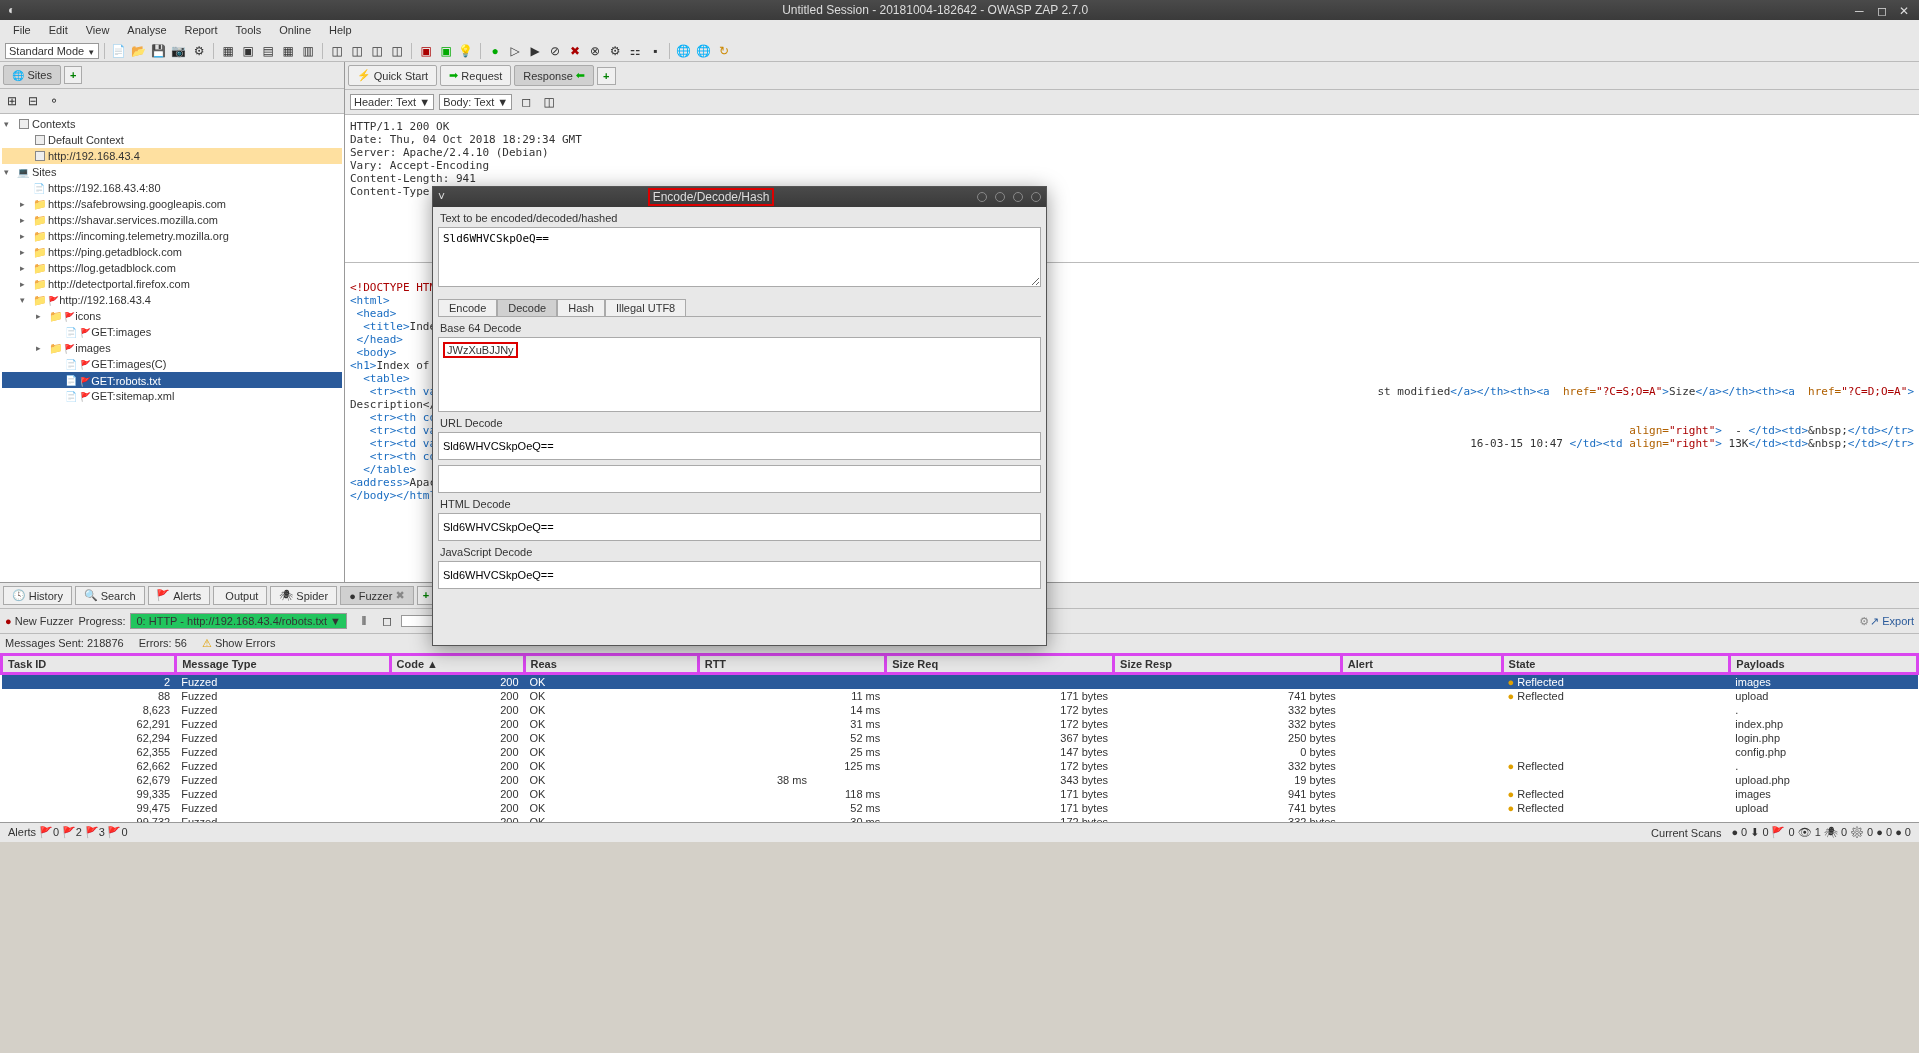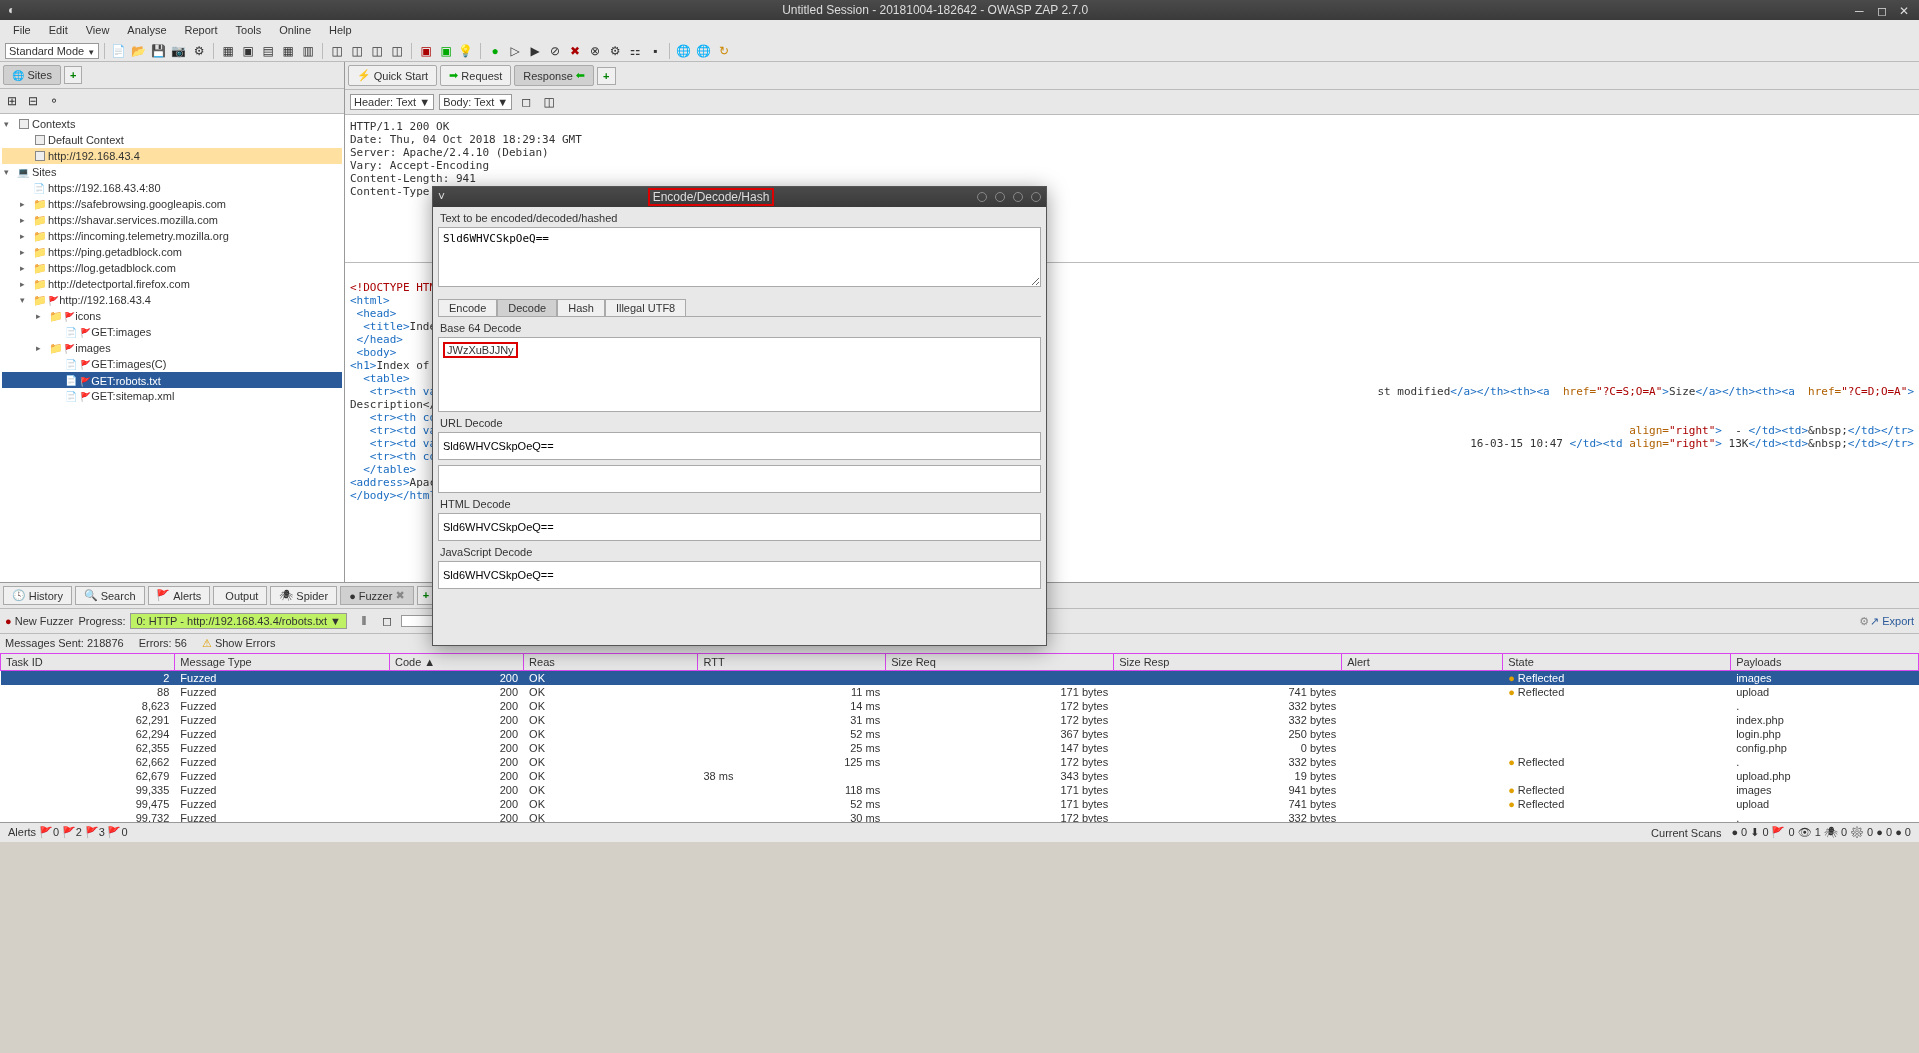--- a/index.html
+++ b/index.html
@@ -42,25 +42,25 @@
 .response-body { flex: 1; background: #fff; padding: 5px; font-family: monospace; font-size: 11px; white-space: pre; overflow: hidden; }
 .response-body .tag { color: #1a6dc2; }
 .response-body .text { color: #333; }
 .response-body .attr { color: #b06000; }
 .response-body .val { color: #a00; }
 .bottom-panel { height: 240px; background: #e8e8e8; border-top: 1px solid #999; display: flex; flex-direction: column; }
 .bottom-tabs { display: flex; gap: 3px; padding: 3px; border-bottom: 1px solid #bbb; }
 .bottom-tab { background: #f0f0f0; border: 1px solid #aaa; padding: 2px 8px; cursor: pointer; display: flex; align-items: center; gap: 3px; }
 .bottom-tab.active { background: #d0d0d0; }
 .fuzzer-toolbar { display: flex; align-items: center; gap: 5px; padding: 3px 5px; border-bottom: 1px solid #bbb; }
-.fuzzer-select { background: #bef264; border: 1px solid #999; padding: 1px 5px; font-size: 11px; margin-right: 3px; }
+.fuzzer-select { background: #22c55e; border: 1px solid #999; padding: 1px 5px; font-size: 11px; margin-right: 3px; }
 .messages-row { display: flex; gap: 15px; padding: 3px 5px; font-size: 11px; }
 .table-container { flex: 1; overflow: auto; background: #fff; }
 table { width: 100%; border-collapse: collapse; font-size: 11px; }
-th { background: #e8e8e8; border: 1px solid #d946ef; padding: 2px 5px; text-align: left; font-weight: normal; position: sticky; top: 0; }
+th { background: #e8e8e8; border: 3px solid #d946ef; padding: 2px 5px; text-align: left; font-weight: bold; position: sticky; top: 0; }
 td { padding: 1px 5px; border-right: 1px solid transparent; }
 tr.selected td { background: #2a5a9a; color: #fff; }
 .export-btn { position: absolute; right: 5px; font-size: 11px; color: #2a5a9a; }
 .status-bar { height: 20px; background: #e8e8e8; border-top: 1px solid #999; display: flex; align-items: center; padding: 0 8px; justify-content: space-between; font-size: 11px; }
 .status-right { display: flex; gap: 10px; align-items: center; }
 .dialog { position: absolute; left: 432px; top: 186px; width: 615px; height: 460px; background: #e8e8e8; border: 1px solid #555; box-shadow: 0 4px 20px rgba(0,0,0,0.4); display: flex; flex-direction: column; }
 .dialog-titlebar { background: linear-gradient(#4a4a4a, #3a3a3a); color: #ddd; height: 20px; display: flex; align-items: center; padding: 0 5px; font-size: 12px; }
 .dialog-title { flex: 1; text-align: center; }
 .dialog-title-inner { border: 2px solid #d00; padding: 0 3px; }
 .dialog-wincontrols { display: flex; gap: 8px; }
@@ -463,21 +463,21 @@
             <td style="text-align:right">332 bytes</td>
             <td></td>
             <td><span class="bulb">●</span> Reflected</td>
             <td>.</td>
           </tr>
           <tr>
             <td style="text-align:right">62,679</td>
             <td>Fuzzed</td>
             <td style="text-align:right">200</td>
             <td>OK</td>
-            <td style="text-align:left">38 ms</td>
+            <td style="text-align:center">38 ms</td>
             <td style="text-align:right">343 bytes</td>
             <td style="text-align:right">19 bytes</td>
             <td></td>
             <td></td>
             <td>upload.php</td>
           </tr>
           <tr>
             <td style="text-align:right">99,335</td>
             <td>Fuzzed</td>
             <td style="text-align:right">200</td>

